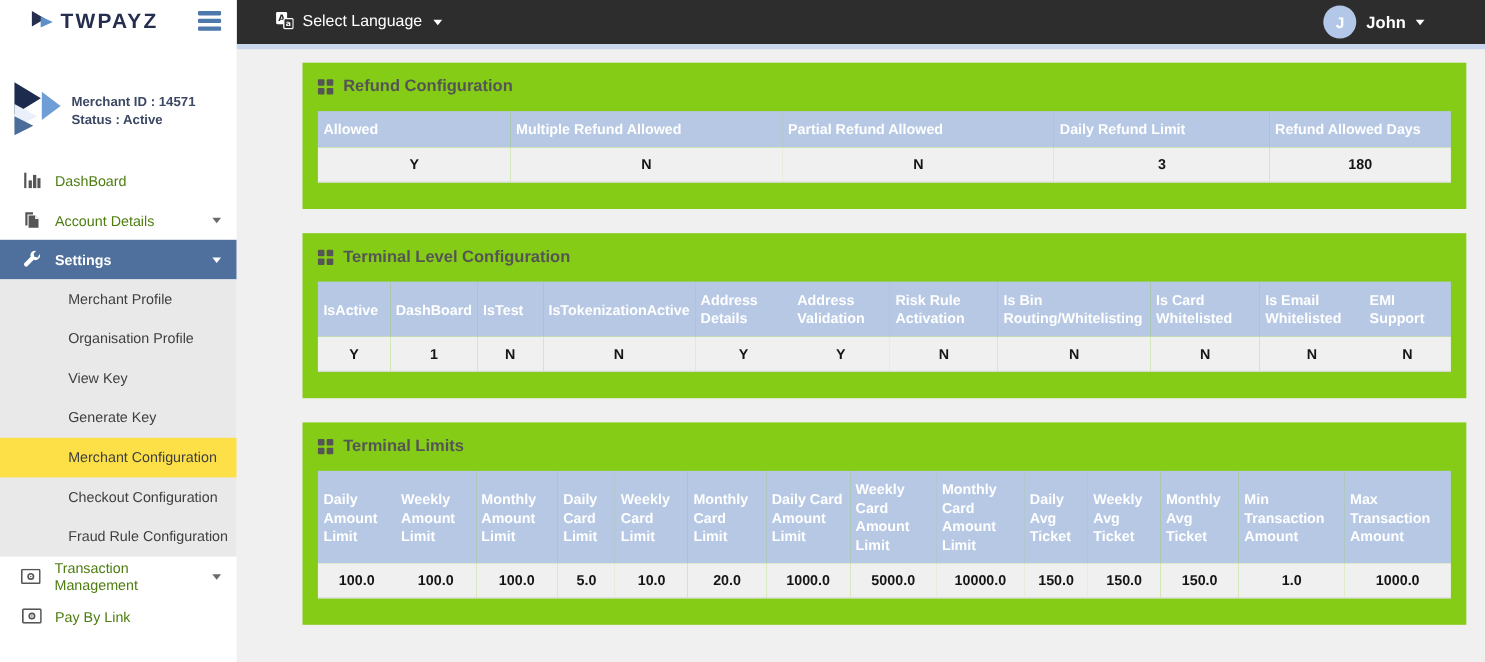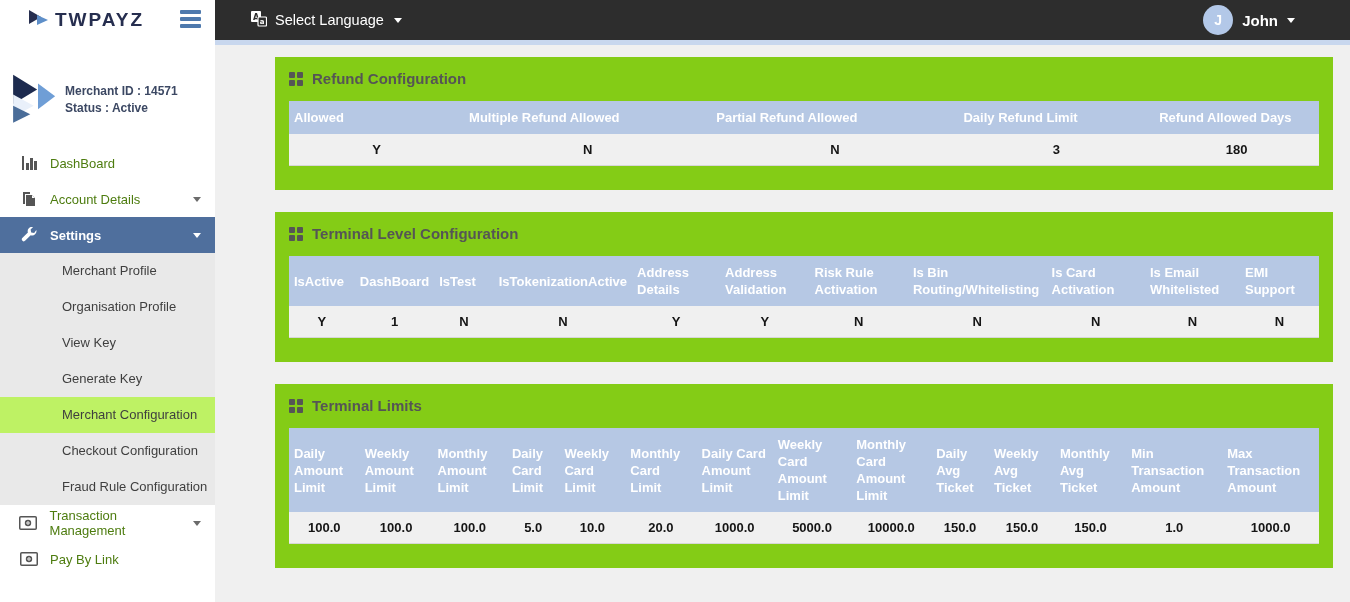--- a/index.html
+++ b/index.html
@@ -22,21 +22,21 @@
   .nav-item { height:36px; display:flex; align-items:center;
     padding:0 14px 0 19px; color:#4d7c0f; font-size:13px; cursor:pointer; }
   .nav-item .icon { width:19px; margin-right:12px; display:flex; justify-content:center; align-items:center; }
   .caret { margin-left:auto; width:0; height:0; border-left:4px solid transparent;
     border-right:4px solid transparent; border-top:5px solid #6b6b6b; }
   .nav-item.active { background:#4f6f9d; color:#ffffff; font-weight:bold; }
   .nav-item.active .caret { border-top-color:#fff; }
   .submenu { background:#e9e9e9; }
   .submenu-item { height:36px; line-height:36px; padding-left:62px;
     font-size:13px; color:#3f3f3f; cursor:pointer; }
-  .submenu-item.active { background:#bef264; }
+  .submenu-item.active { background:#fde047; }
 
   
   .topbar { position:absolute; left:215px; right:0; top:0; height:40px;
     background:#2d2d2d; display:flex; align-items:center; color:#fff; }
   .topbar-strip { position:absolute; left:215px; right:0; top:40px; height:5px;
     background:#c8d7ee; }
   .lang { margin-left:35px; display:flex; align-items:center; gap:8px;
     font-size:14.5px; cursor:pointer; }
   .lang .caret { border-top-color:#fff; margin-left:2px; }
   .user { margin-left:auto; margin-right:55px; display:flex; align-items:center;
@@ -249,21 +249,21 @@
       <thead>
           <tr>
             <th>IsActive</th>
             <th>DashBoard</th>
             <th>IsTest</th>
             <th>IsTokenizationActive</th>
             <th>Address Details</th>
             <th>Address Validation</th>
             <th>Risk Rule Activation</th>
             <th>Is Bin Routing/Whitelisting</th>
-            <th>Is Card Activation</th>
+            <th>Is Card Whitelisted</th>
             <th>Is Email Whitelisted</th>
             <th>EMI Support</th>
           </tr>
         </thead>
       <tbody>
           <tr>
             <td>Y</td>
             <td>1</td>
             <td>N</td>
             <td>N</td>

